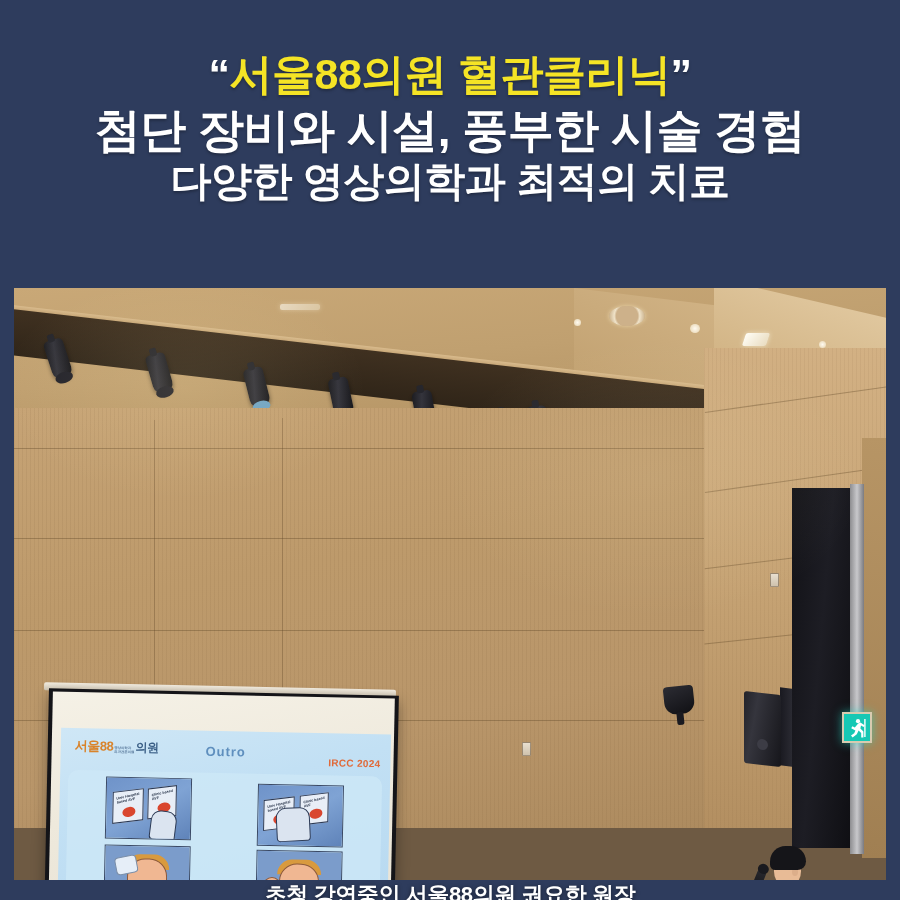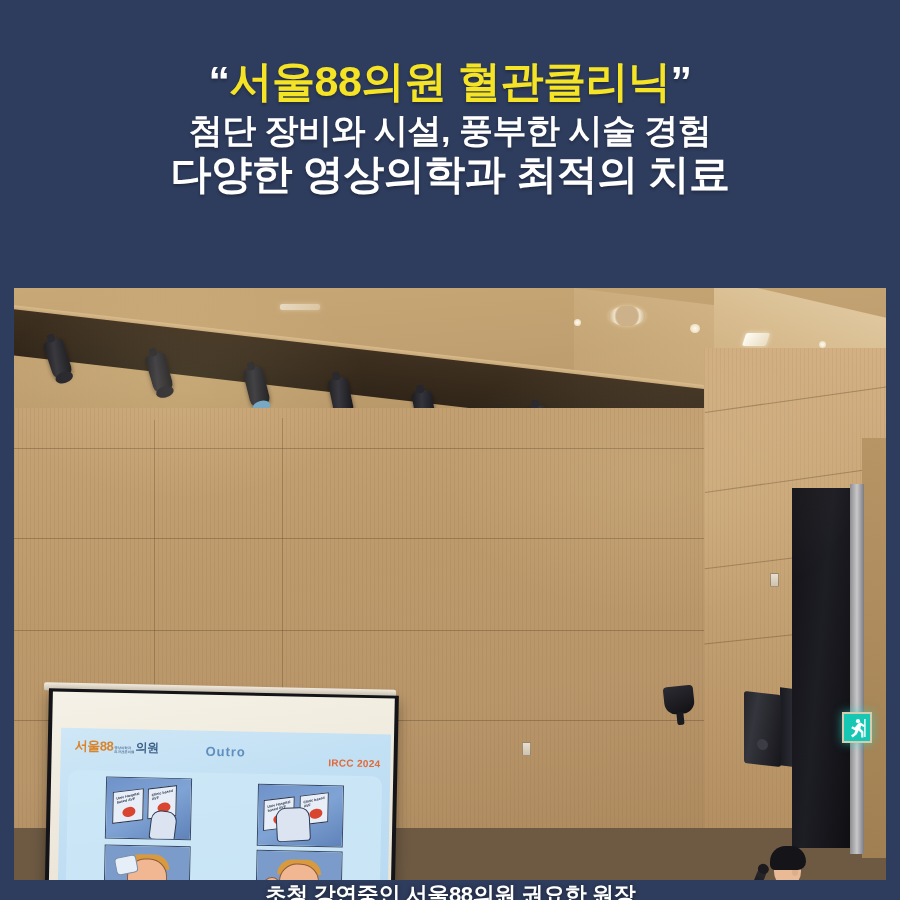--- a/index.html
+++ b/index.html
@@ -34,21 +34,21 @@
     text-align: center;
     white-space: nowrap;
     text-shadow: 0 2px 3px rgba(0,0,0,0.28);
   }
   #title-quote {
     font-size: 43px;
     color: #f5e425;
     margin-bottom: 3px;
   }
   #title-quote .qm { color: #ffffff; }
-  #sub-1 { font-size: 34px; color: #ffffff; }
+  #sub-1 { font-size: 46px; color: #ffffff; }
   #sub-2 { font-size: 41px; color: #ffffff; }
 
   
   #photo {
     position: absolute;
     left: 14px; top: 288px;
     width: 872px; height: 592px;
     overflow: hidden;
     background: #6e5a43;
   }

